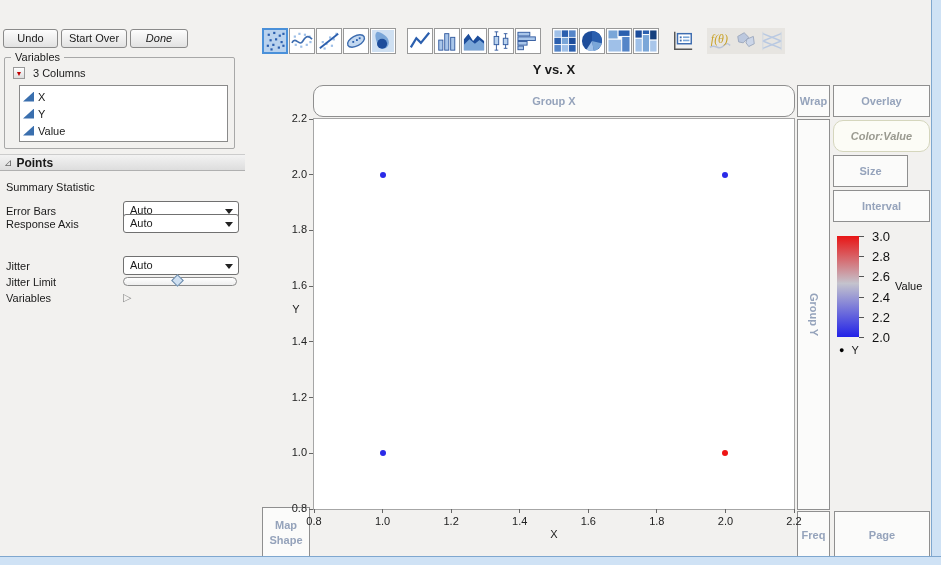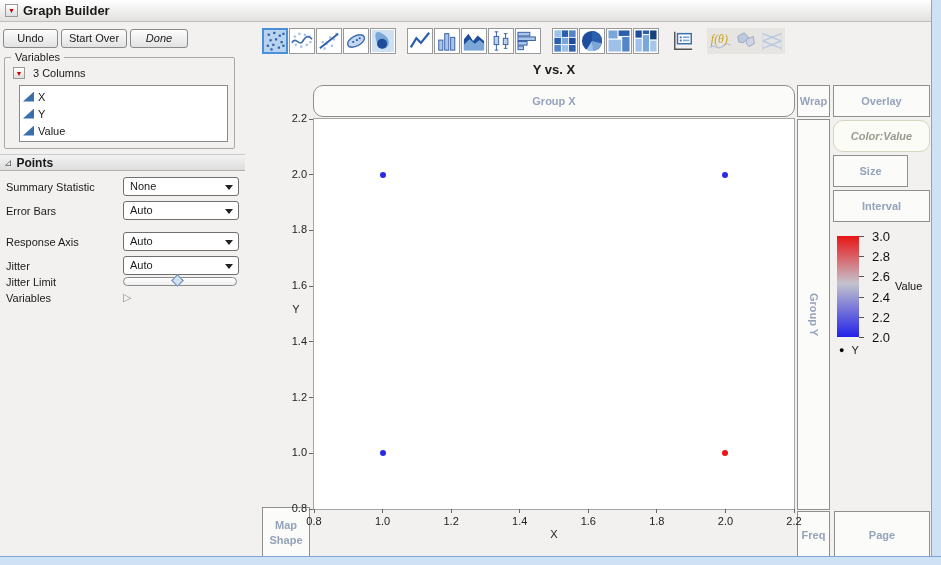--- a/index.html
+++ b/index.html
@@ -83,24 +83,20 @@
   .leg-label { position:absolute; font-size:13px; color:#111; width:28px;text-align:center; }
   #legend-value-label { position:absolute; left:58px; top:46px; color:#111; }
   #legend-series { position:absolute; left:839px; top:344px; display:flex; align-items:center; gap:7px; }
   #legend-series .marker { font-size:9px; }
 </style>
 </head>
 <body>
 
 <div id="window">
 
-  <div class="titlebar">
-    <span class="red-tri-btn">▼</span>
-    <span class="title">Graph Builder</span>
-  </div>
 
   <div class="cmd-btn" id="btn-undo">Undo</div>
   <div class="cmd-btn" id="btn-startover">Start Over</div>
   <div class="cmd-btn" id="btn-done">Done</div>
 
   <div id="icon-toolbar">
       <div class="tool-icon selected">
         <svg xmlns="http://www.w3.org/2000/svg" width="22" height="22" viewBox="0 0 24 24">
           <rect x="0" y="0" width="24" height="24" fill="#b9d2ee"></rect>
           <rect x="4" y="4" width="2.4" height="2.4" fill="#2b5fae"></rect>
@@ -304,27 +300,26 @@
       </div>
   </div>
 
   <div class="section-header">
     <span class="tri">⊿</span>
     <span class="lbl">Points</span>
   </div>
   <div id="points-rows">
       <div class="prop-row" style="top: 177px;">
         <span class="plabel">Summary Statistic</span>
-        <div class="dropdown">None<span class="dd-arrow"></span></div>
       </div>
       <div class="prop-row" style="top: 201px;">
         <span class="plabel">Error Bars</span>
         <div class="dropdown">Auto<span class="dd-arrow"></span></div>
       </div>
-      <div class="prop-row" style="top: 232px; padding-left: 12px;">
+      <div class="prop-row" style="top: 214px; padding-left: 12px;">
         <span class="plabel">Response Axis</span>
         <div class="dropdown">Auto<span class="dd-arrow"></span></div>
       </div>
       <div class="prop-row" style="top: 256px;">
         <span class="plabel">Jitter</span>
         <div class="dropdown">Auto<span class="dd-arrow"></span></div>
       </div>
     </div>
 
   <div class="prop-row" style="top:272px;">

